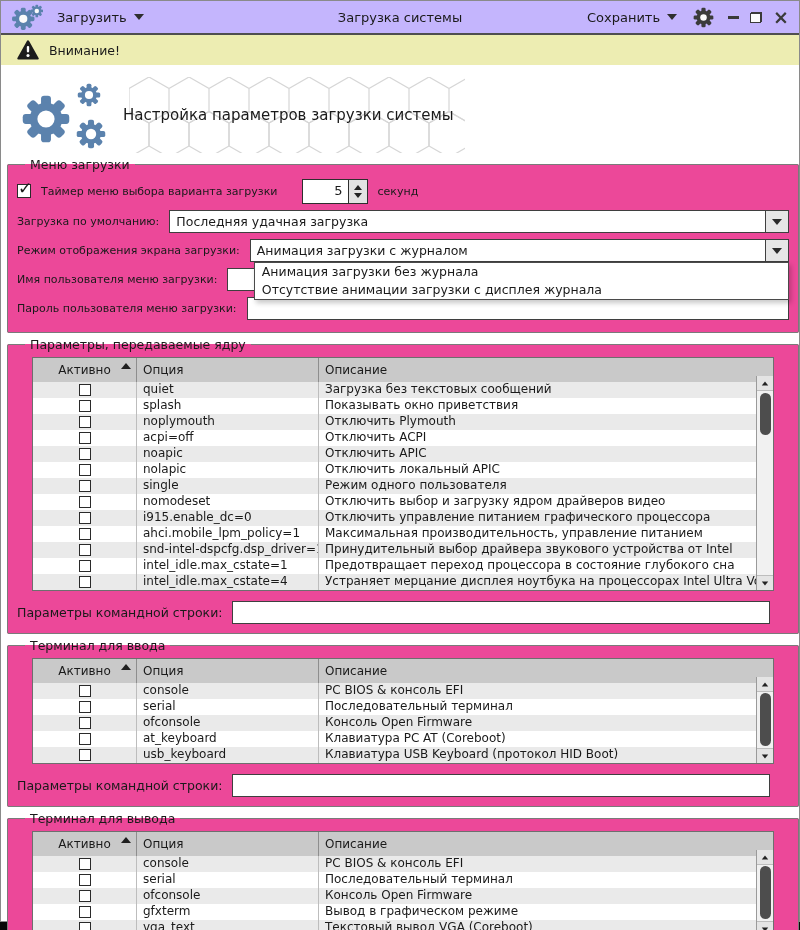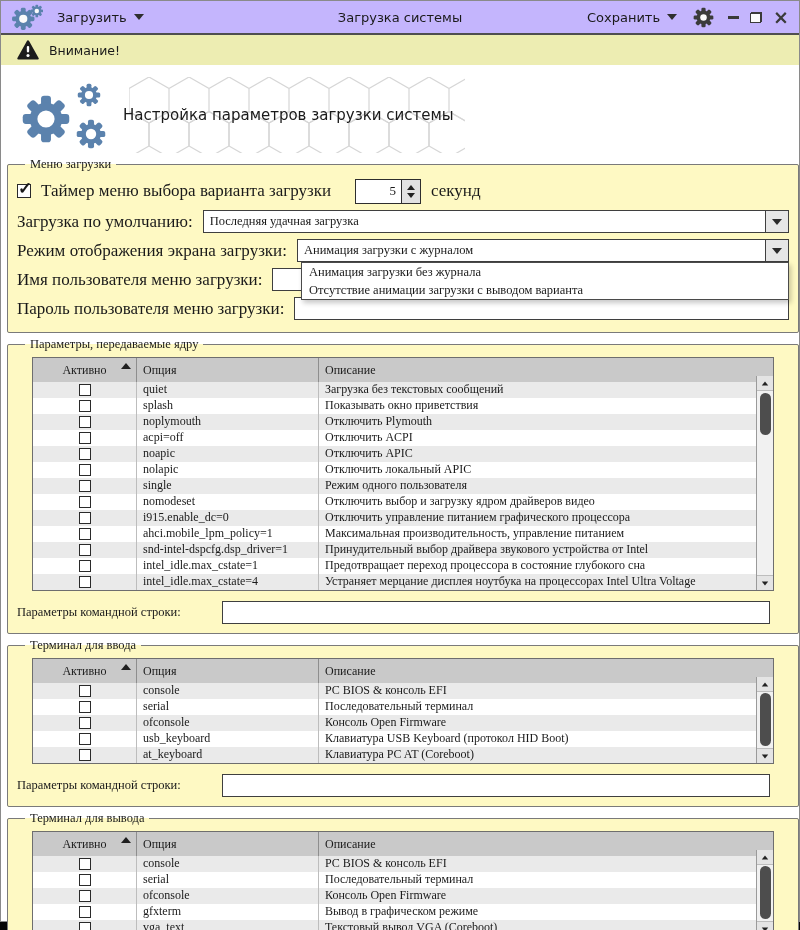--- a/index.html
+++ b/index.html
@@ -33,24 +33,24 @@
   .warnbar .txt { font-size:12.5px; }
 
   
   .hero { height:76px; position:relative; background:#fff; overflow:hidden;margin-top:12px; }
   .hex-bg { position:absolute; left:128px; top:0; width:336px; height:76px; }
   .hero-gears { position:absolute; left:12px; top:3px; width:98px; height:70px; }
   .hero-title { position:absolute; left:122px; top:29px; font-size:15px; white-space:nowrap; }
 
   
   fieldset { border:1px solid #7a7a7a; border-radius:2px; margin:4px 0 0 6px;
-    padding:2px 9px 9px 9px; position:relative; background:#fef9c3;font-family:Liberation Serif, serif; }
+    padding:2px 9px 9px 9px; position:relative; background:#ec4899; }
   legend { font-size:12.5px; padding:0 5px; margin-left:8px; }
   .frow { display:flex; align-items:center; margin-top:6px; }
-  .frow label { font-size:17px; margin-right:10px; white-space:nowrap; }
+  .frow label { font-size:11px; margin-right:10px; white-space:nowrap; }
 
   
   .cb { width:14px; height:14px; background:#fff; border:1.6px solid #2a2a2a;
     display:inline-block; position:relative; flex:0 0 auto; }
   .cb.checked::after { content:"✓"; position:absolute; left:0px; top:-7px;
     font-size:17px; font-weight:bold; color:#1a1a1a; }
   .frow .cb { margin-right:10px; }
 
   
   .spin { width:66px; height:25px; border:1.6px solid #2e2e2e; display:flex;
@@ -237,21 +237,21 @@
       <div class="combo-wrap">
         <div class="combo">
           <div class="val">Анимация загрузки с журналом</div>
           <div class="btn">
               <span class="caret"></span>
             </div>
         </div>
         <div class="dropdown-popup">
 
         <div class="popup-item">Анимация загрузки без журнала</div>
-            <div class="popup-item">Отсутствие анимации загрузки с выводом варианта</div>
+            <div class="popup-item">Отсутствие анимации загрузки с дисплея журнала</div>
           </div>
       </div>
     </div>
     <div class="frow">
       <label>Имя пользователя меню загрузки:</label>
       <input class="text-input" value="" style="">
     </div>
     <div class="frow">
       <label>Пароль пользователя меню загрузки:</label>
       <input class="text-input" value="" style="">
@@ -425,30 +425,30 @@
               <span class="cb"></span>
             </div>
             <div class="td">ofconsole</div>
             <div class="td">Консоль Open Firmware</div>
           </div>
 
           <div class="trow">
             <div class="td cb-cell">
               <span class="cb"></span>
             </div>
+            <div class="td">at_keyboard</div>
+            <div class="td">Клавиатура PC AT (Coreboot)</div>
+          </div>
+
+          <div class="trow">
+            <div class="td cb-cell">
+              <span class="cb"></span>
+            </div>
             <div class="td">usb_keyboard</div>
             <div class="td">Клавиатура USB Keyboard (протокол HID Boot)</div>
-          </div>
-
-          <div class="trow">
-            <div class="td cb-cell">
-              <span class="cb"></span>
-            </div>
-            <div class="td">at_keyboard</div>
-            <div class="td">Клавиатура PC AT (Coreboot)</div>
           </div>
         </div>
       <div class="vscroll">
         <div class="vs-btn up">
             <span class="tri-up"></span>
           </div>
         <div class="vs-thumb" style="top:16px; bottom:17px;"></div>
         <div class="vs-btn dn">
             <span class="tri-dn"></span>
           </div>

